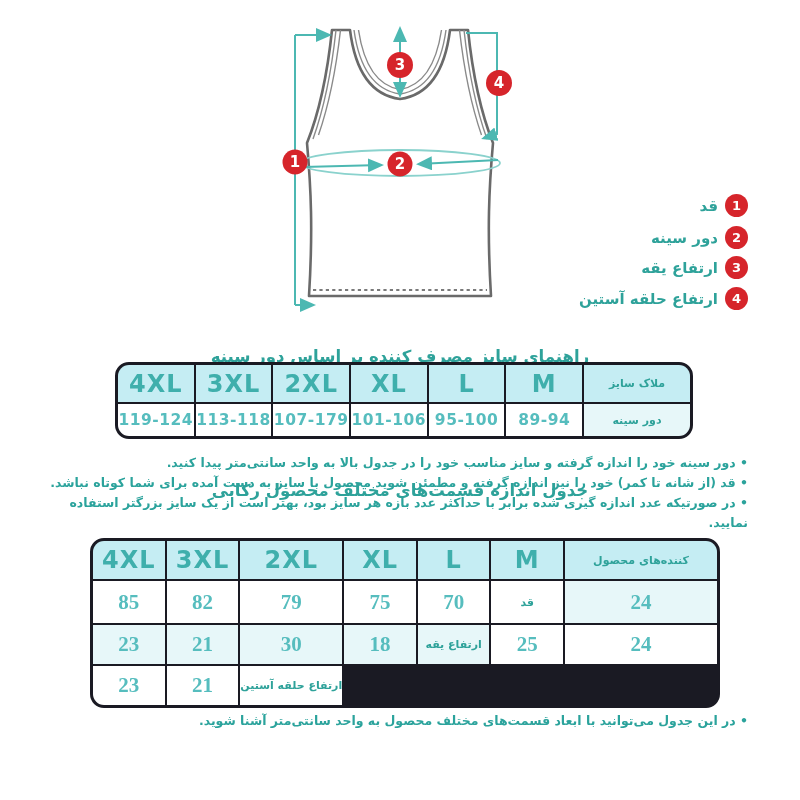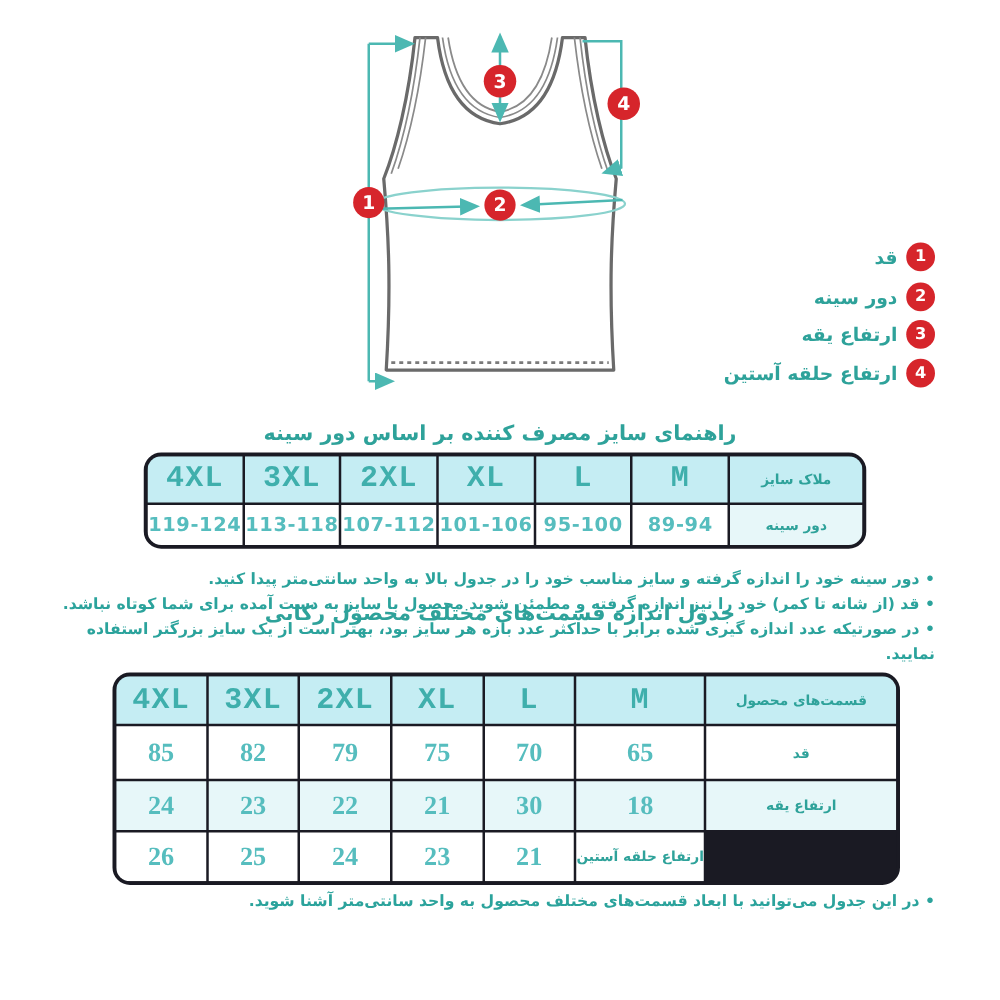--- a/index.html
+++ b/index.html
@@ -18,21 +18,21 @@
              font-weight:bold;font-size:16.5px;direction:rtl;}
   .notes{position:absolute;right:52px;direction:rtl;text-align:right;color:#2ba39c;
          font-size:12.5px;font-weight:bold;line-height:20px;}
   .note::before{content:"\2022\00a0";color:#2ba39c;}
   
   .tbl{position:absolute;border:3px solid #1a1a23;border-radius:14px;overflow:hidden;
        background:#1a1a23;display:grid;gap:2px;}
   .tbl .cell{display:flex;align-items:center;justify-content:center;background:#fff;}
   .cell.hdr{background:#c5edf3;}
   .cell.stripe{background:#e7f7f9;}
-  .size-lbl{color:#3fafac;font-size:24px;font-weight:bold;letter-spacing:1px;font-family:Liberation Mono, monospace;}
+  .size-lbl{color:#3fafac;font-size:24px;font-weight:bold;letter-spacing:1px;}
   .fa-lbl{color:#2ea29a;font-size:11px;font-weight:bold;direction:rtl;white-space:nowrap;}
   .range-val{color:#56bdbe;font-size:15.5px;font-weight:bold;direction:ltr;letter-spacing:.5px;text-align:center;}
   .num-val{color:#56bdbe;font-size:21px;font-weight:bold;direction:ltr;font-family:Liberation Serif, serif;}
   #tbl1{left:115px;top:362px;width:572px;grid-template-columns:1fr 1fr 1fr 1fr 1fr 1fr 1.4fr;
         grid-template-rows:37px 32px;}
   #tbl2{left:90px;top:538px;width:624px;grid-template-columns:1fr 1fr 1fr 1fr 1fr 1fr 2.12fr;
         grid-template-rows:38px 42px 39px 39px;}
 </style>
 </head>
 <body>
@@ -93,21 +93,21 @@
   </div>
   <div class="legend-item" style="top:256px;right:52px;">
     <span class="legend-label">ارتفاع یقه</span>
     <span class="marker-dot">3</span>
   </div>
   <div class="legend-item" style="top:287px;right:52px;">
     <span class="legend-label">ارتفاع حلقه آستین</span>
     <span class="marker-dot">4</span>
   </div>
 
-  <div class="sec-title" style="top:337px;">راهنمای سایز مصرف کننده بر اساس دور سینه</div>
+  <div class="sec-title" style="top:347px;">راهنمای سایز مصرف کننده بر اساس دور سینه</div>
 
   <div class="tbl" id="tbl1">
     <div class="cell hdr">
         <span class="size-lbl">4XL</span>
       </div>
     <div class="cell hdr">
         <span class="size-lbl">3XL</span>
       </div>
     <div class="cell hdr">
         <span class="size-lbl">2XL</span>
@@ -125,21 +125,21 @@
         <span class="fa-lbl">ملاک سایز</span>
       </div>
 
     <div class="cell">
         <span class="range-val">119-124</span>
       </div>
     <div class="cell">
         <span class="range-val">113-118</span>
       </div>
     <div class="cell">
-        <span class="range-val">107-112</span>
+        <span class="range-val">107-179</span>
       </div>
     <div class="cell">
         <span class="range-val">101-106</span>
       </div>
     <div class="cell">
         <span class="range-val">95-100</span>
       </div>
     <div class="cell">
         <span class="range-val">89-94</span>
       </div>
@@ -169,70 +169,61 @@
     <div class="cell hdr">
         <span class="size-lbl">XL</span>
       </div>
     <div class="cell hdr">
         <span class="size-lbl">L</span>
       </div>
     <div class="cell hdr">
         <span class="size-lbl">M</span>
       </div>
     <div class="cell hdr">
-        <span class="fa-lbl">قسمت‌های محصول</span>
+        <span class="fa-lbl">کننده‌های محصول</span>
       </div>
 
     <div class="cell">
         <span class="num-val">85</span>
       </div>
     <div class="cell">
         <span class="num-val">82</span>
       </div>
     <div class="cell">
         <span class="num-val">79</span>
       </div>
     <div class="cell">
         <span class="num-val">75</span>
       </div>
     <div class="cell">
         <span class="num-val">70</span>
       </div>
     <div class="cell">
-        <span class="num-val">65</span>
-      </div>
-    <div class="cell">
         <span class="fa-lbl">قد</span>
       </div>
 
     <div class="cell stripe">
         <span class="num-val">24</span>
       </div>
     <div class="cell stripe">
         <span class="num-val">23</span>
       </div>
     <div class="cell stripe">
-        <span class="num-val">22</span>
-      </div>
-    <div class="cell stripe">
         <span class="num-val">21</span>
       </div>
     <div class="cell stripe">
         <span class="num-val">30</span>
       </div>
     <div class="cell stripe">
         <span class="num-val">18</span>
       </div>
     <div class="cell stripe">
         <span class="fa-lbl">ارتفاع یقه</span>
       </div>
 
-    <div class="cell">
-        <span class="num-val">26</span>
-      </div>
     <div class="cell">
         <span class="num-val">25</span>
       </div>
     <div class="cell">
         <span class="num-val">24</span>
       </div>
     <div class="cell">
         <span class="num-val">23</span>
       </div>
     <div class="cell">

